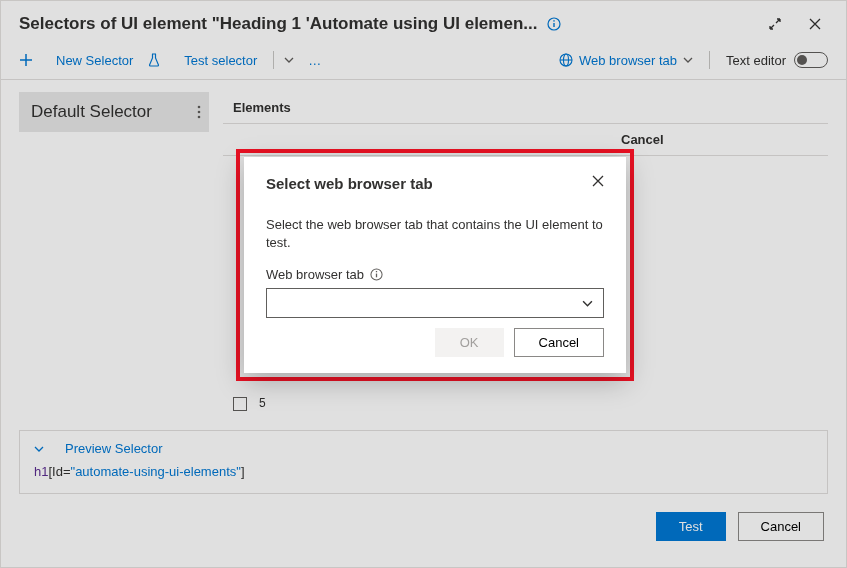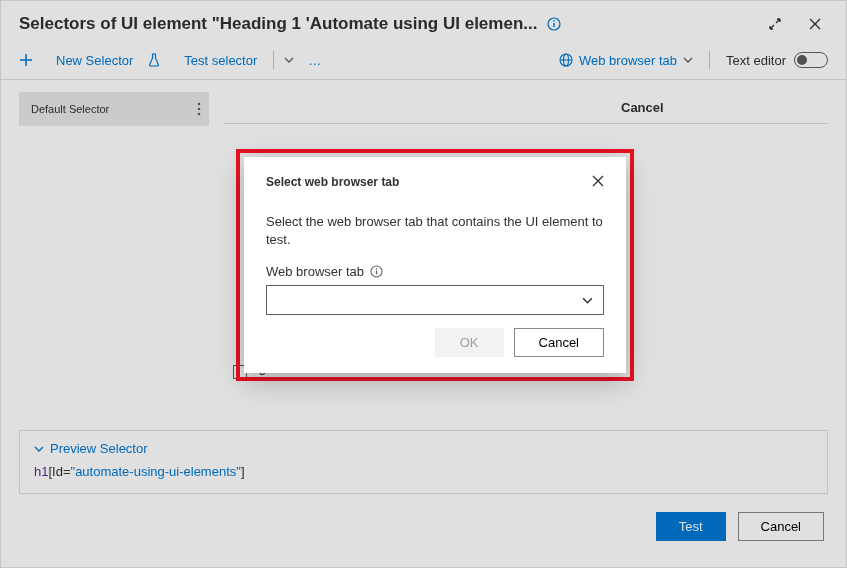--- a/index.html
+++ b/index.html
@@ -95,21 +95,21 @@
     }
     .sidebar {
       width: 190px;
     }
     .selector-item {
       display: flex;
       align-items: center;
       justify-content: space-between;
       padding: 10px 8px 10px 12px;
       background: #e8e8e8;
-      font-size: 11px;
+      font-size: 17px;
     }
     .selector-more { color: #605e5c; }
     .main {
       flex: 1;
     }
     .main-header {
       font-weight: 600;
       padding: 8px 0 8px 10px;
       border-bottom: 1px solid #e1dfdd;
     }
@@ -140,21 +140,21 @@
     .row-text { flex: 0 0 155px; }
     .row-val { margin-left: 195px; }
     .preview {
       margin: 20px 18px 0 18px;
       border: 1px solid #e1dfdd;
       padding: 10px 14px 14px 14px;
     }
     .preview-header {
       display: flex;
       align-items: center;
-      gap: 6px;
+      gap: 21px;
       color: #0078d4;
       font-size: 13px;
       margin-bottom: 8px;
     }
     .preview-code {
       font-size: 13px;
     }
     .code-tag { color: #5c2d91; }
     .code-attr { color: #323130; }
     .code-val { color: #0078d4; }
@@ -193,21 +193,21 @@
       box-shadow: 0 8px 26px rgba(0,0,0,0.25);
       padding: 18px 22px 16px 22px;
       display: flex;
       flex-direction: column;
     }
     .dialog-title-row {
       display: flex;
       justify-content: space-between;
       align-items: flex-start;
     }
-    .dialog-title { font-weight: 600; font-size: 12px; }
+    .dialog-title { font-weight: 600; font-size: 15px; }
     .dialog-close { cursor: pointer; }
     .dialog-body { margin-top: 24px; font-size: 13px; line-height: 1.35; color: #323130; }
     .field-label {
       margin-top: 16px;
       display: flex;
       align-items: center;
       gap: 6px;
       font-size: 13px;
     }
     .select {
@@ -324,20 +324,21 @@
           <svg width="4" height="14" viewBox="0 0 4 14">
               <circle cx="2" cy="2" r="1.3" fill="#605e5c"></circle>
               <circle cx="2" cy="7" r="1.3" fill="#605e5c"></circle>
               <circle cx="2" cy="12" r="1.3" fill="#605e5c"></circle>
             </svg>
         </span>
       </div>
     </div>
 
     <div class="main">
+      <div class="main-header">Elements</div>
       <div class="grid-header">
         <span class="col-value">Cancel</span>
       </div>
       <div class="grid-rows">
         <div class="grid-row" style="padding-bottom:0;">
           <div style="width:26px;"></div>
           <div style="width:150px;"></div>
           <span class="row-val">0</span>
         </div>
         <div style="height:120px;"></div>

